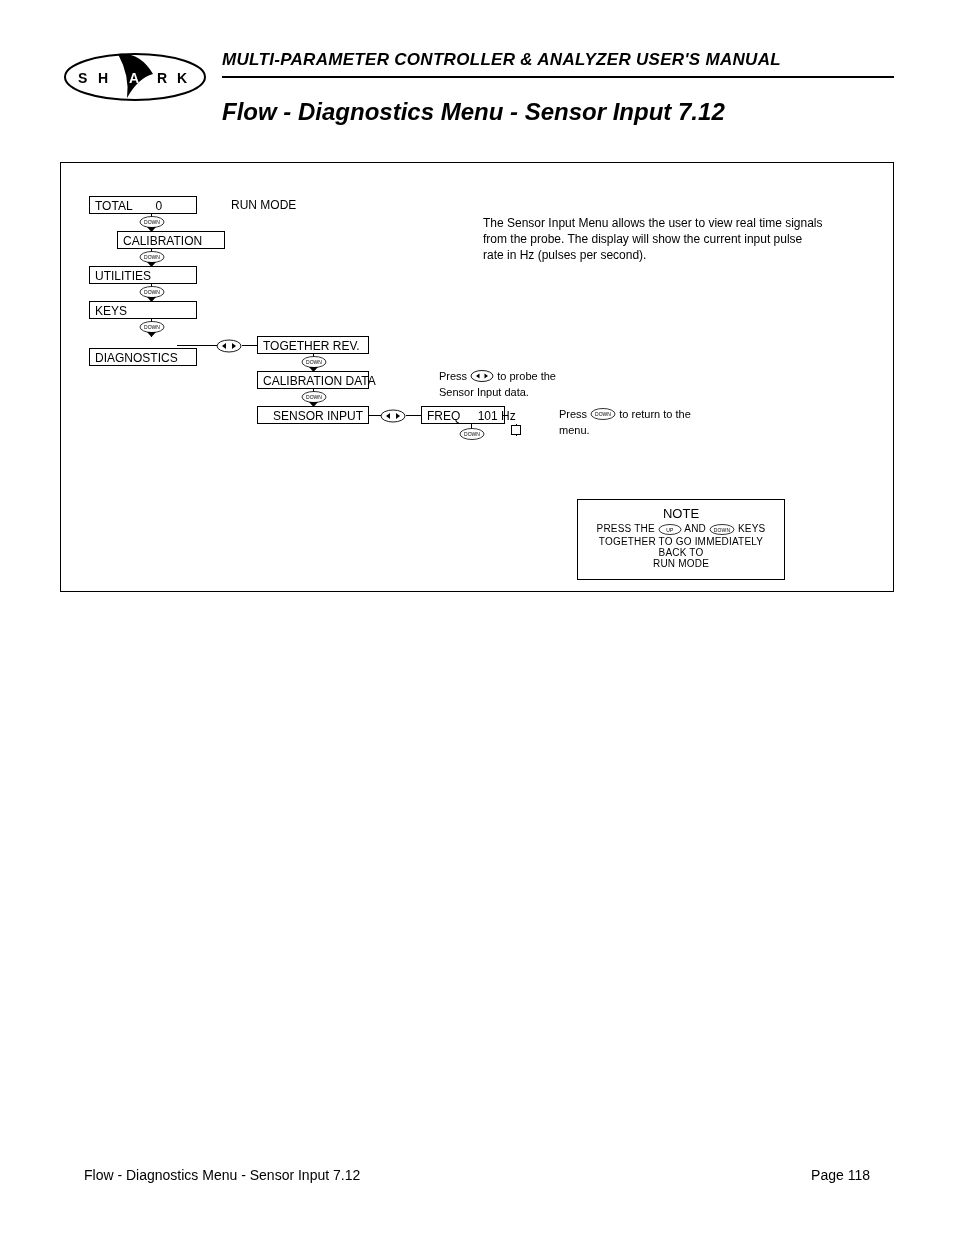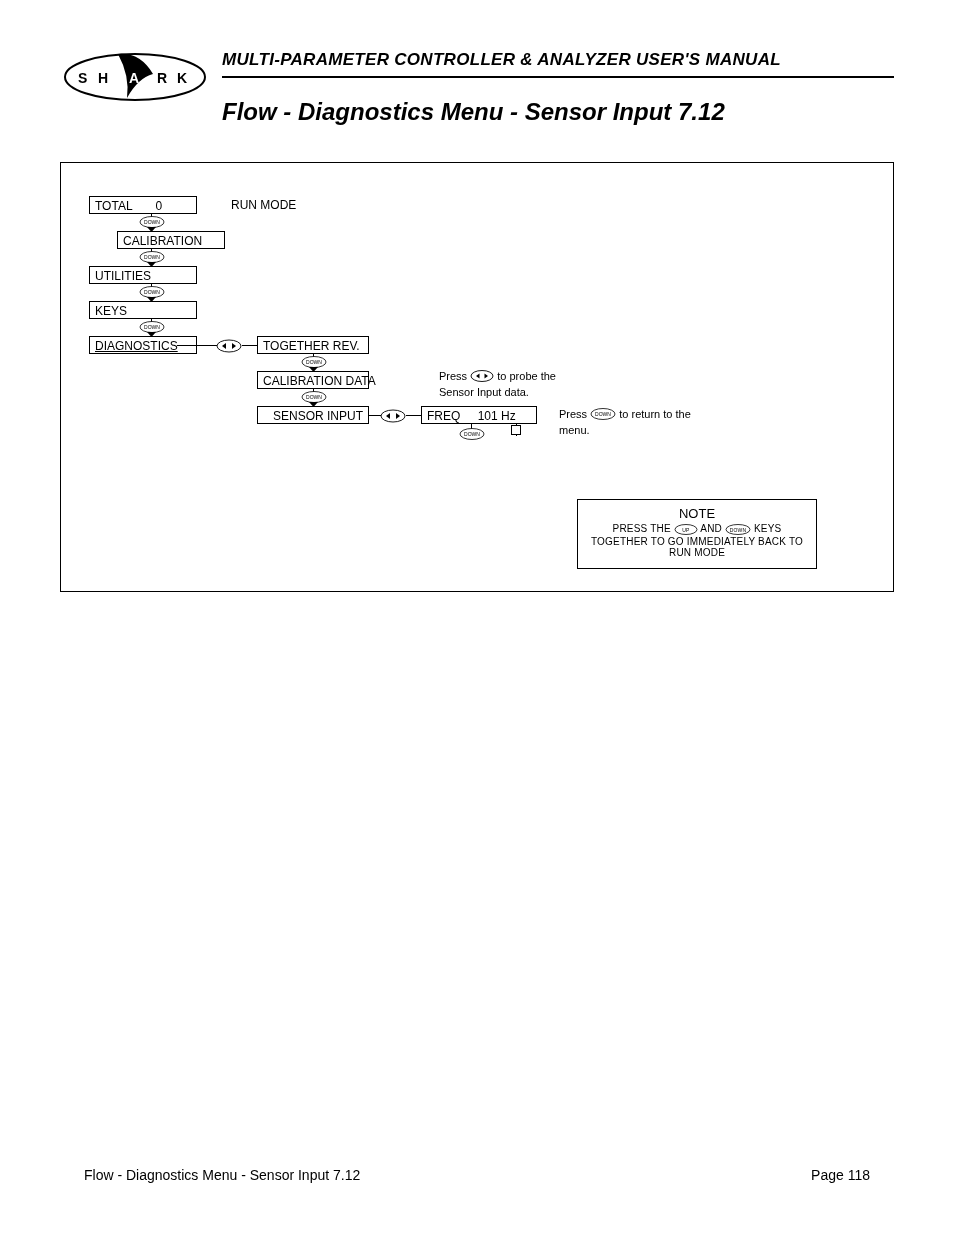--- a/index.html
+++ b/index.html
@@ -60,21 +60,21 @@
     font-family: "Arial Narrow", Arial, sans-serif;
     font-stretch: condensed;
     font-size: 12px;
     line-height: 14px;
     height: 18px;
     background: #fff;
     white-space: nowrap;
   }
   .w88 { width: 108px; }
   .w110 { width: 112px; }
-  .w100 { width: 116px; }
+  .w100 { width: 84px; }
   .runmode {
     position: absolute;
     font-family: "Arial Narrow", Arial, sans-serif;
     font-stretch: condensed;
     font-size: 12px;
   }
   .downkey {
     position: absolute;
     font-size: 5px;
     font-family: Arial, sans-serif;
@@ -147,21 +147,21 @@
 
   <div class="diagram-box">
 
     <div class="mbox w88" style="left:28px; top:33px;">
       <span>TOTAL</span>
       <span style="margin-left:20px;">0</span>
     </div>
     <div class="mbox w88" style="left:28px; top:68px;margin-left:28px;">CALIBRATION</div>
     <div class="mbox w88" style="left:28px; top:103px;">UTILITIES</div>
     <div class="mbox w88" style="left:28px; top:138px;">KEYS</div>
-    <div class="mbox w88" style="left:28px; top:173px;text-decoration:underline;">DIAGNOSTICS</div>
+    <div class="mbox w88" style="left:28px; top:185px;">DIAGNOSTICS</div>
 
     <div class="vline" style="left:90px; top:51px; height:5px;"></div>
     <div class="downkey" style="left:78px; top:53px;">
       <svg width="26" height="12">
           <ellipse cx="13" cy="6" rx="12" ry="5.5" fill="#fff" stroke="#000" stroke-width="0.8"></ellipse>
           <text x="13" y="8" text-anchor="middle" font-size="5" font-family="Arial">DOWN</text>
         </svg>
     </div>
     <div class="vline" style="left:90px; top:65px; height:4px;"></div>
     <svg style="position:absolute;left:86px;top:64px;" width="9" height="6">
@@ -263,20 +263,21 @@
     <div class="tiny-square" style="left:450px; top:262px;"></div>
 
     <div class="vline" style="left:410px; top:261px; height:6px;"></div>
     <div class="downkey" style="left:398px; top:265px;">
       <svg width="26" height="12">
           <ellipse cx="13" cy="6" rx="12" ry="5.5" fill="#fff" stroke="#000" stroke-width="0.8"></ellipse>
           <text x="13" y="8" text-anchor="middle" font-size="5" font-family="Arial">DOWN</text>
         </svg>
     </div>
 
+    <div class="desc" style="left:422px; top:52px; width:340px;">The Sensor Input Menu allows the user to view real time signals from the probe. The display will show the current input pulse rate in Hz (pulses per second).</div>
 
     <div class="instr" style="left:378px; top:206px; width:130px;">
       <span>Press</span>
       <span class="inline-key">
         <svg width="24" height="12">
             <ellipse cx="12" cy="6" rx="11" ry="5.5" fill="#fff" stroke="#000" stroke-width="0.9"></ellipse>
             <path d="M6 6 L9.5 3.5 L9.5 8.5 Z" fill="#000"></path>
             <path d="M18 6 L14.5 3.5 L14.5 8.5 Z" fill="#000"></path>
           </svg>
       </span>
@@ -287,21 +288,21 @@
       <span>Press</span>
       <span class="inline-key">
         <svg width="26" height="12">
             <ellipse cx="13" cy="6" rx="12" ry="5.5" fill="#fff" stroke="#000" stroke-width="0.8"></ellipse>
             <text x="13" y="8" text-anchor="middle" font-size="5" font-family="Arial">DOWN</text>
           </svg>
       </span>
       <span>to return to the menu.</span>
     </div>
 
-    <div class="notebox" style="left:516px; top:336px; width:240px;">
+    <div class="notebox" style="left:516px; top:336px; width:208px;">
       <div class="note-title">NOTE</div>
       <div class="note-body">
         <span>PRESS THE</span>
         <span class="inline-key">
           <svg width="24" height="11">
               <ellipse cx="12" cy="5.5" rx="11" ry="5" fill="#fff" stroke="#000" stroke-width="0.8"></ellipse>
               <text x="12" y="7.5" text-anchor="middle" font-size="5" font-family="Arial">UP</text>
             </svg>
         </span>
         <span>AND</span>

